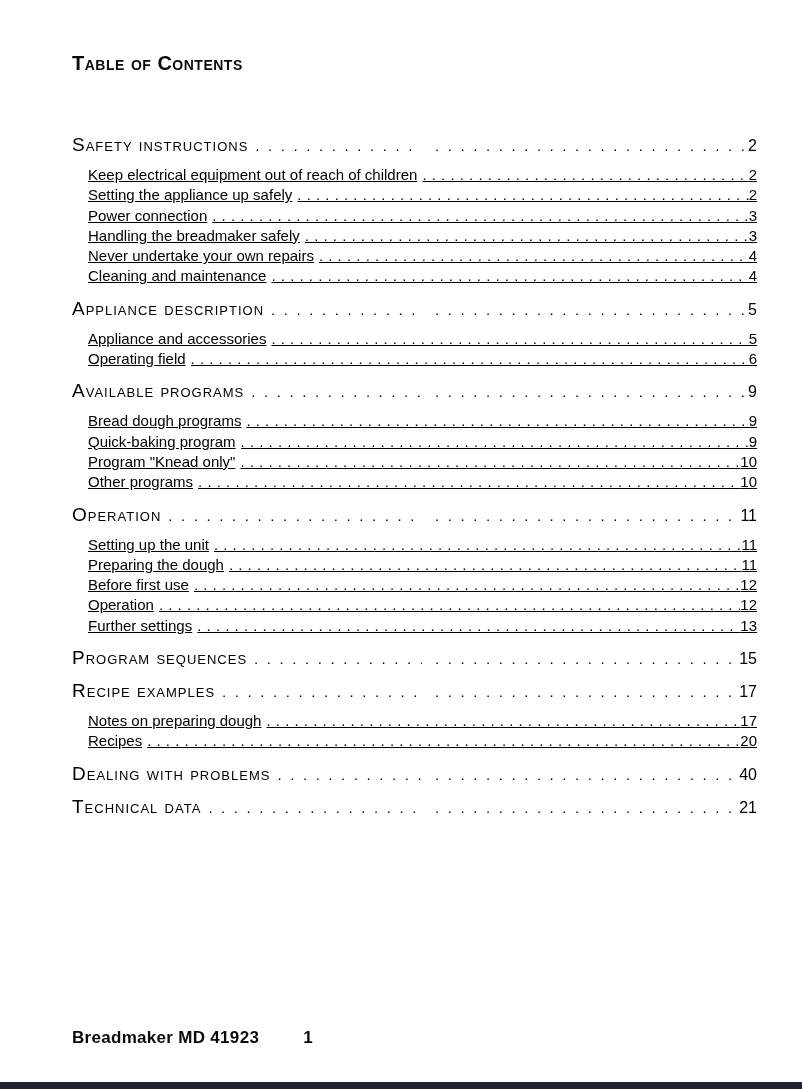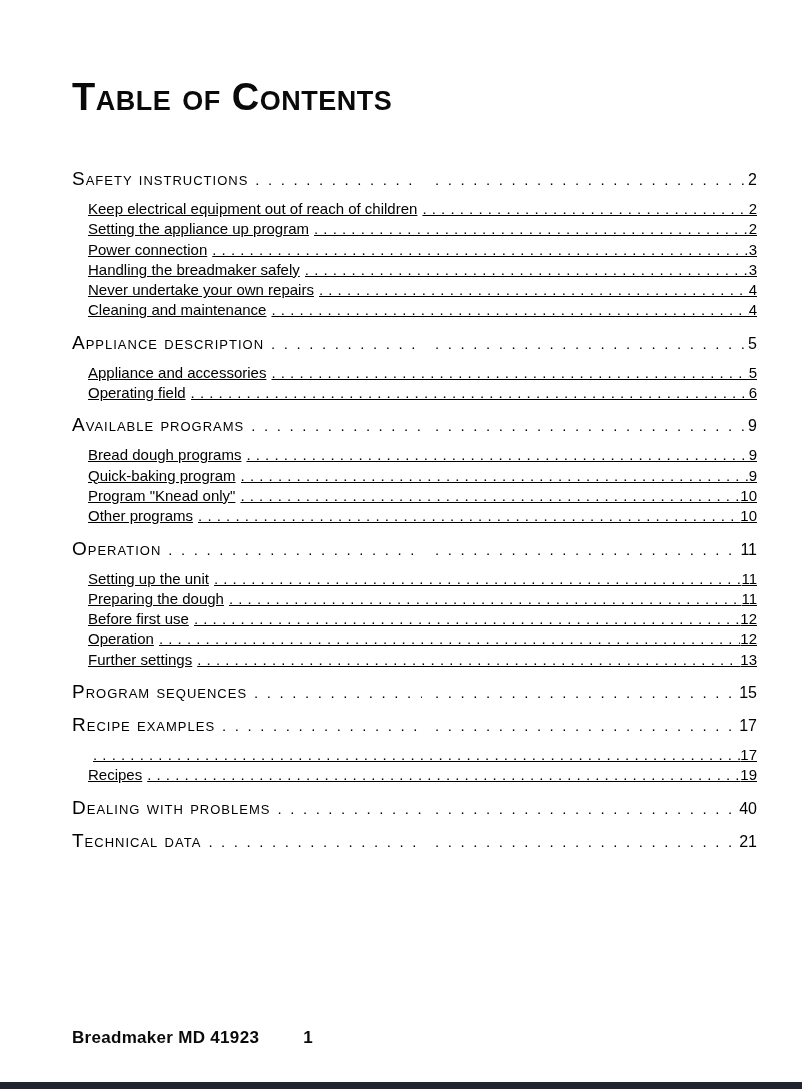--- a/index.html
+++ b/index.html
@@ -5,22 +5,22 @@
   * { margin: 0; padding: 0; box-sizing: border-box; }
   html, body {
     width: 802px; height: 1089px;
     background: #ffffff;
     overflow: hidden;
     font-family: "Liberation Sans", sans-serif;
     color: #000000;
     position: relative;
   }
   .page-title {
-    margin: 80px 0 0 72px;
-    font-size: 38px;
+    margin: 46px 0 0 72px;
+    font-size: 20px;
     line-height: 35px;
     font-weight: 700;
     font-variant: small-caps;
     letter-spacing: 0.5px;
     color: #0a0a0a;
   }
   .toc { margin: 54px 45px 0 72px; }
   .sec { display: block; }
 
   
@@ -118,21 +118,21 @@
         </span>
       <span class="leader h-leader l2"></span>
       <span class="pg">2</span>
     </div>
     <div class="i-row">
       <span>Keep electrical equipment out of reach of children</span>
       <span class="leader"></span>
       <span class="pg">2</span>
     </div>
     <div class="i-row">
-      <span>Setting the appliance up program</span>
+      <span>Setting the appliance up safely</span>
       <span class="leader"></span>
       <span class="pg">2</span>
     </div>
     <div class="i-row">
       <span>Power connection</span>
       <span class="leader"></span>
       <span class="pg">3</span>
     </div>
     <div class="i-row">
       <span>Handling the breadmaker safely</span>
@@ -253,27 +253,28 @@
   <section class="sec">
     <div class="h-row">
       <span class="h-left">
           <span class="h-title">Recipe examples</span>
           <span class="leader h-leader"></span>
         </span>
       <span class="leader h-leader l2"></span>
       <span class="pg">17</span>
     </div>
     <div class="i-row">
+      <span>Notes on preparing dough</span>
       <span class="leader"></span>
       <span class="pg">17</span>
     </div>
     <div class="i-row">
       <span>Recipes</span>
       <span class="leader"></span>
-      <span class="pg">19</span>
+      <span class="pg">20</span>
     </div>
   </section>
 
   <section class="sec">
     <div class="h-row">
       <span class="h-left">
           <span class="h-title">Dealing with problems</span>
           <span class="leader h-leader"></span>
         </span>
       <span class="leader h-leader l2"></span>

